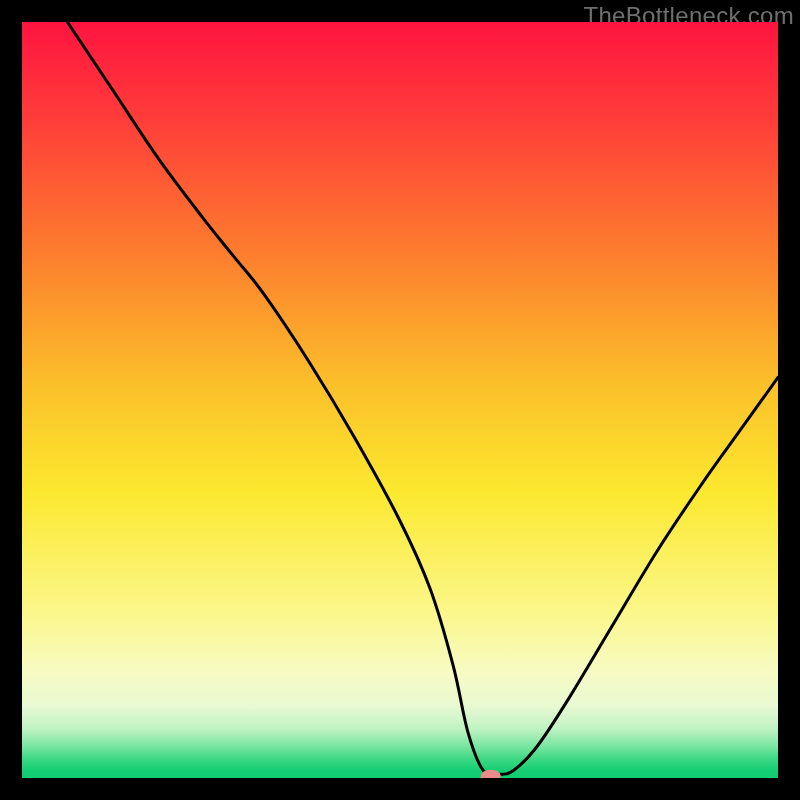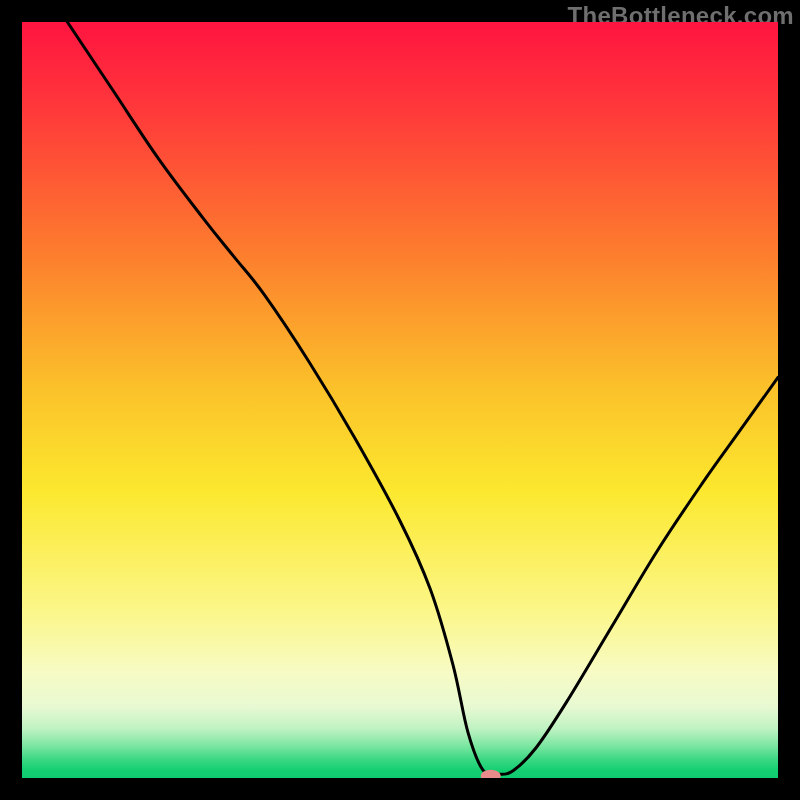--- a/index.html
+++ b/index.html
@@ -28,21 +28,21 @@
     display: block;
     width: 100%;
     height: 100%;
   }
   .watermark {
     position: absolute;
     top: 2px;
     right: 6px;
     color: #6f6f6f;
     font-size: 24px;
-    font-weight: 700;
+    font-weight: 400;
     letter-spacing: 0.3px;
     user-select: none;
   }
 </style>
 </head>
 <body>
 
 <div class="frame">
 
   <div class="watermark">TheBottleneck.com</div>

